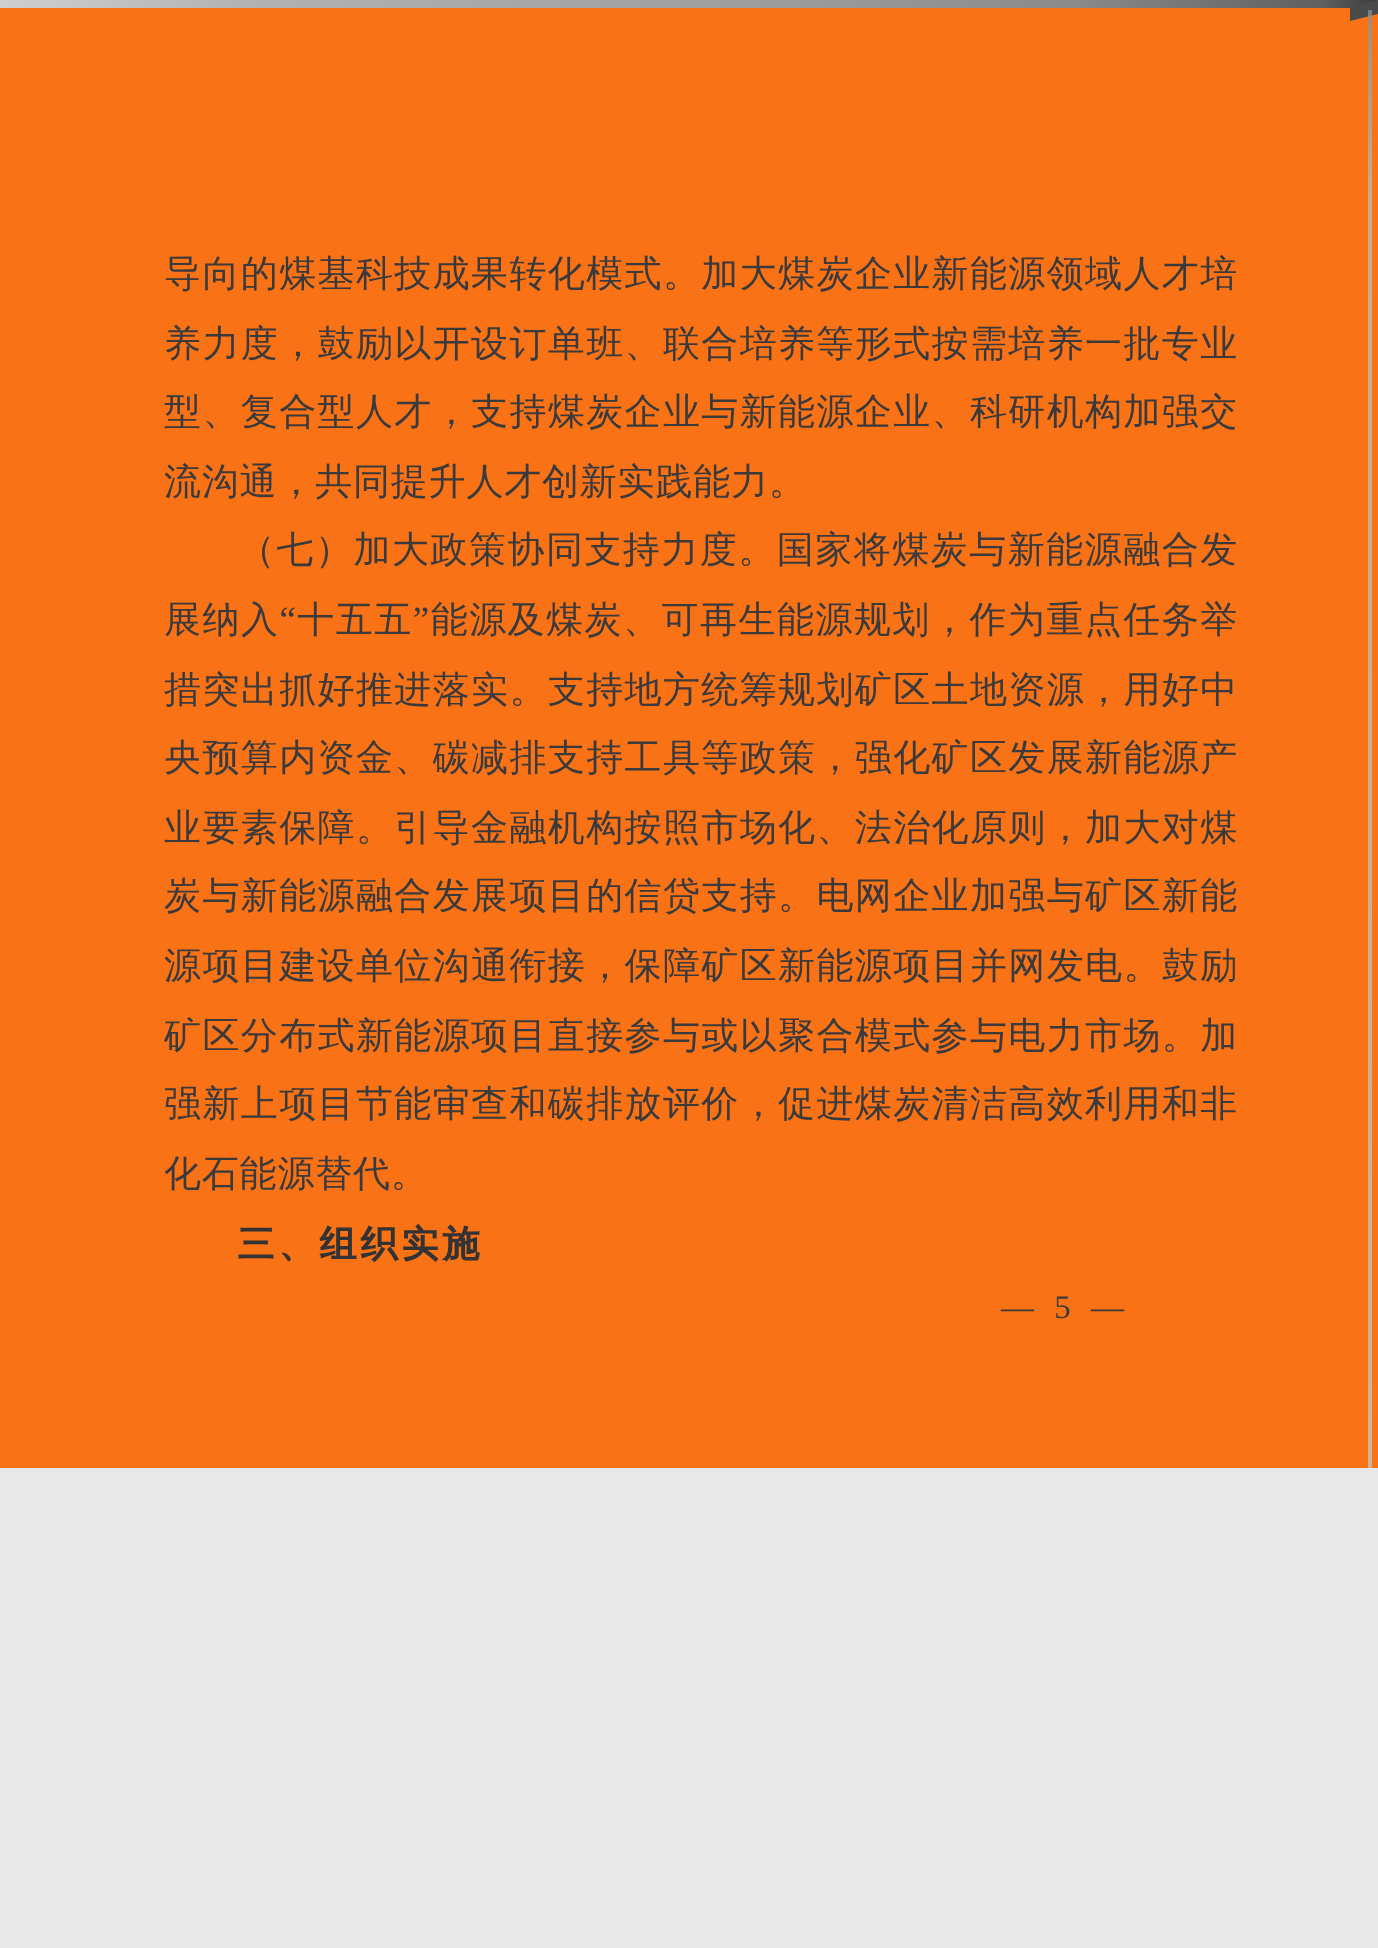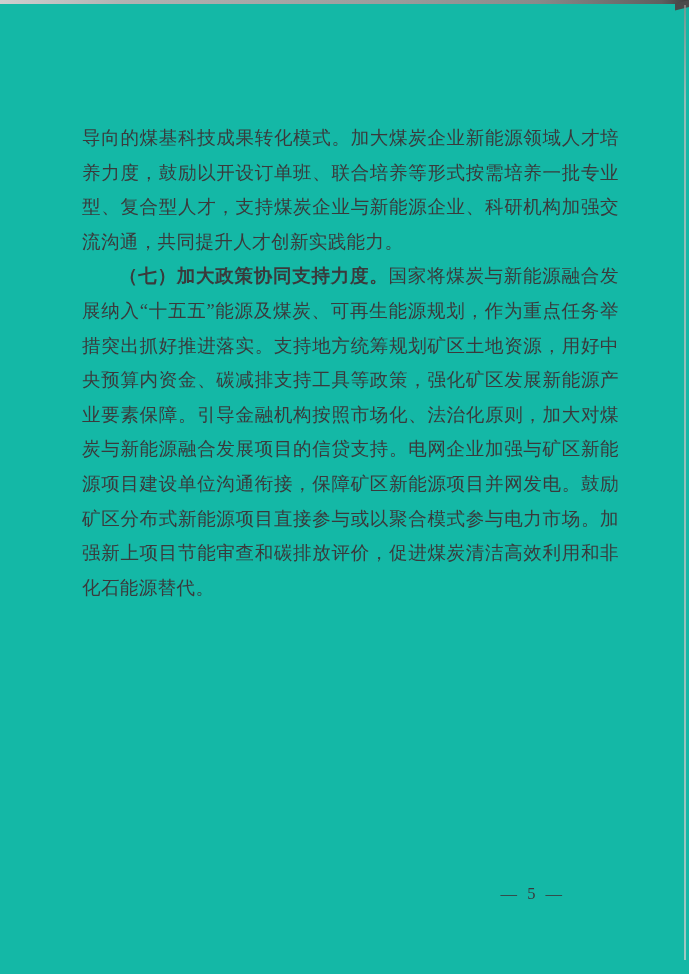--- a/index.html
+++ b/index.html
@@ -3,23 +3,23 @@
 <meta charset="utf-8">
 <style>
   html, body {
     margin: 0;
     padding: 0;
     background: #e8e8e8;
   }
   .page {
     position: relative;
     width: 689px;
-    height: 974px;
+    height: 734px;
     margin: 0 auto;
-    background: #14b8a6;
+    background: #f97316;
     overflow: hidden;
     font-family: "Liberation Serif", "DejaVu Serif", serif;
   }
   
   .scan-edge-top {
     position: absolute;
     top: 0; left: 0;
     width: 689px; height: 4px;
     background: linear-gradient(90deg,
       #cfcfcf 0%, #b2b2b2 18%, #a7a7a7 38%,
@@ -53,21 +53,21 @@
     text-justify: inter-ideograph;
     letter-spacing: 0.4px;
   }
   .body-text p {
     margin: 0;
   }
   .para-indent {
     text-indent: 2em;
   }
   .lead-bold {
-    font-weight: bold;
+    font-weight: normal;
   }
   .section-heading {
     margin: 0;
     text-indent: 2em;
     font-weight: bold;
     font-family: "Liberation Sans", "DejaVu Sans", sans-serif;
     color: #333335;
     letter-spacing: 2px;
   }
   .page-footer {
@@ -88,19 +88,20 @@
   <div class="scan-edge-top"></div>
   <div class="scan-corner-top-right"></div>
   <div class="scan-edge-right"></div>
 
   <div class="body-text">
 
     <p>导向的煤基科技成果转化模式。加大煤炭企业新能源领域人才培养力度，鼓励以开设订单班、联合培养等形式按需培养一批专业型、复合型人才，支持煤炭企业与新能源企业、科研机构加强交流沟通，共同提升人才创新实践能力。</p>
 
     <p class="para-indent"><span class="lead-bold">（七）加大政策协同支持力度。</span><span>国家将煤炭与新能源融合发展纳入“十五五”能源及煤炭、可再生能源规划，作为重点任务举措突出抓好推进落实。支持地方统筹规划矿区土地资源，用好中央预算内资金、碳减排支持工具等政策，强化矿区发展新能源产业要素保障。引导金融机构按照市场化、法治化原则，加大对煤炭与新能源融合发展项目的信贷支持。电网企业加强与矿区新能源项目建设单位沟通衔接，保障矿区新能源项目并网发电。鼓励矿区分布式新能源项目直接参与或以聚合模式参与电力市场。加强新上项目节能审查和碳排放评价，促进煤炭清洁高效利用和非化石能源替代。</span></p>
 
+    <p class="section-heading">三、组织实施</p>
 
 
   </div>
 
   <div class="page-footer">— 5 —</div>
 
 </div>
 
 </body></html>

